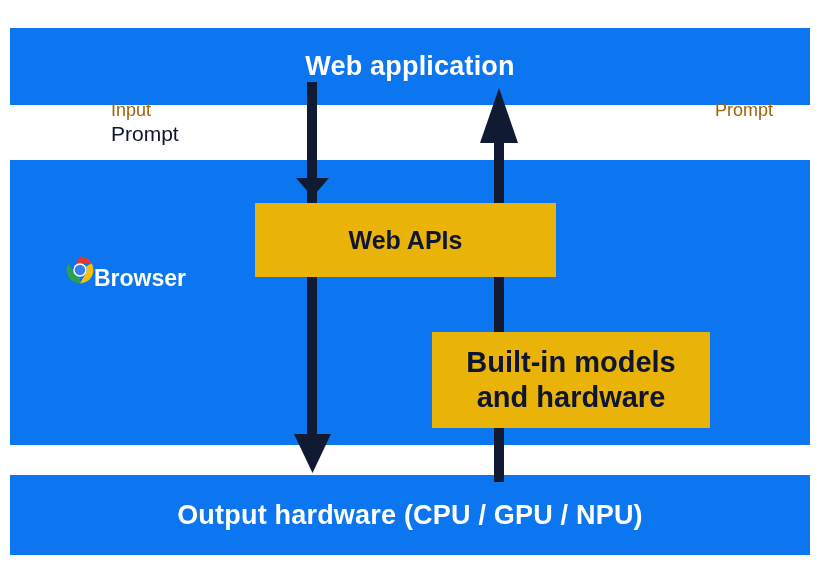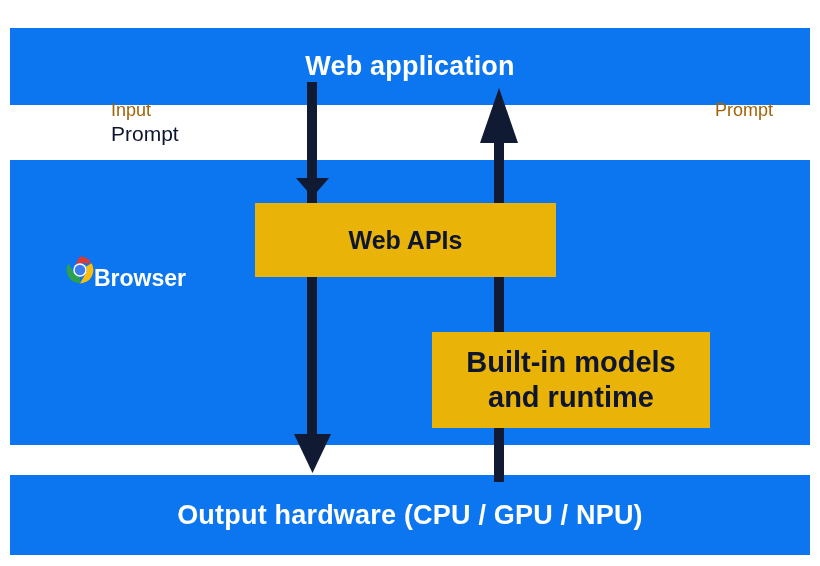--- a/index.html
+++ b/index.html
@@ -177,21 +177,21 @@
     <polygon points="10,61 48,61 29,6" fill="#101a33"></polygon>
   </svg>
 
   <div class="yellow-box" id="box-web-apis">
     <span class="box-label">Web APIs</span>
   </div>
 
   <div class="yellow-box" id="box-builtin-models">
     <span class="box-label">
       <span>Built-in models</span><br>
-      <span>and runtime</span>
+      <span>and hardware</span>
     </span>
   </div>
 
   <div id="browser-group">
     <svg id="chrome-logo" viewBox="0 0 200 200">
 
       <path d="M100 4 A96 96 0 0 1 183.1 52 L100 52 A48 48 0 0 0 58.4 76 Z" fill="#e03a2e"></path>
 
       <path d="M183.1 52 A96 96 0 0 1 100 196 L141.6 124 A48 48 0 0 0 141.6 76 Z" fill="#fcbe08"></path>
 

